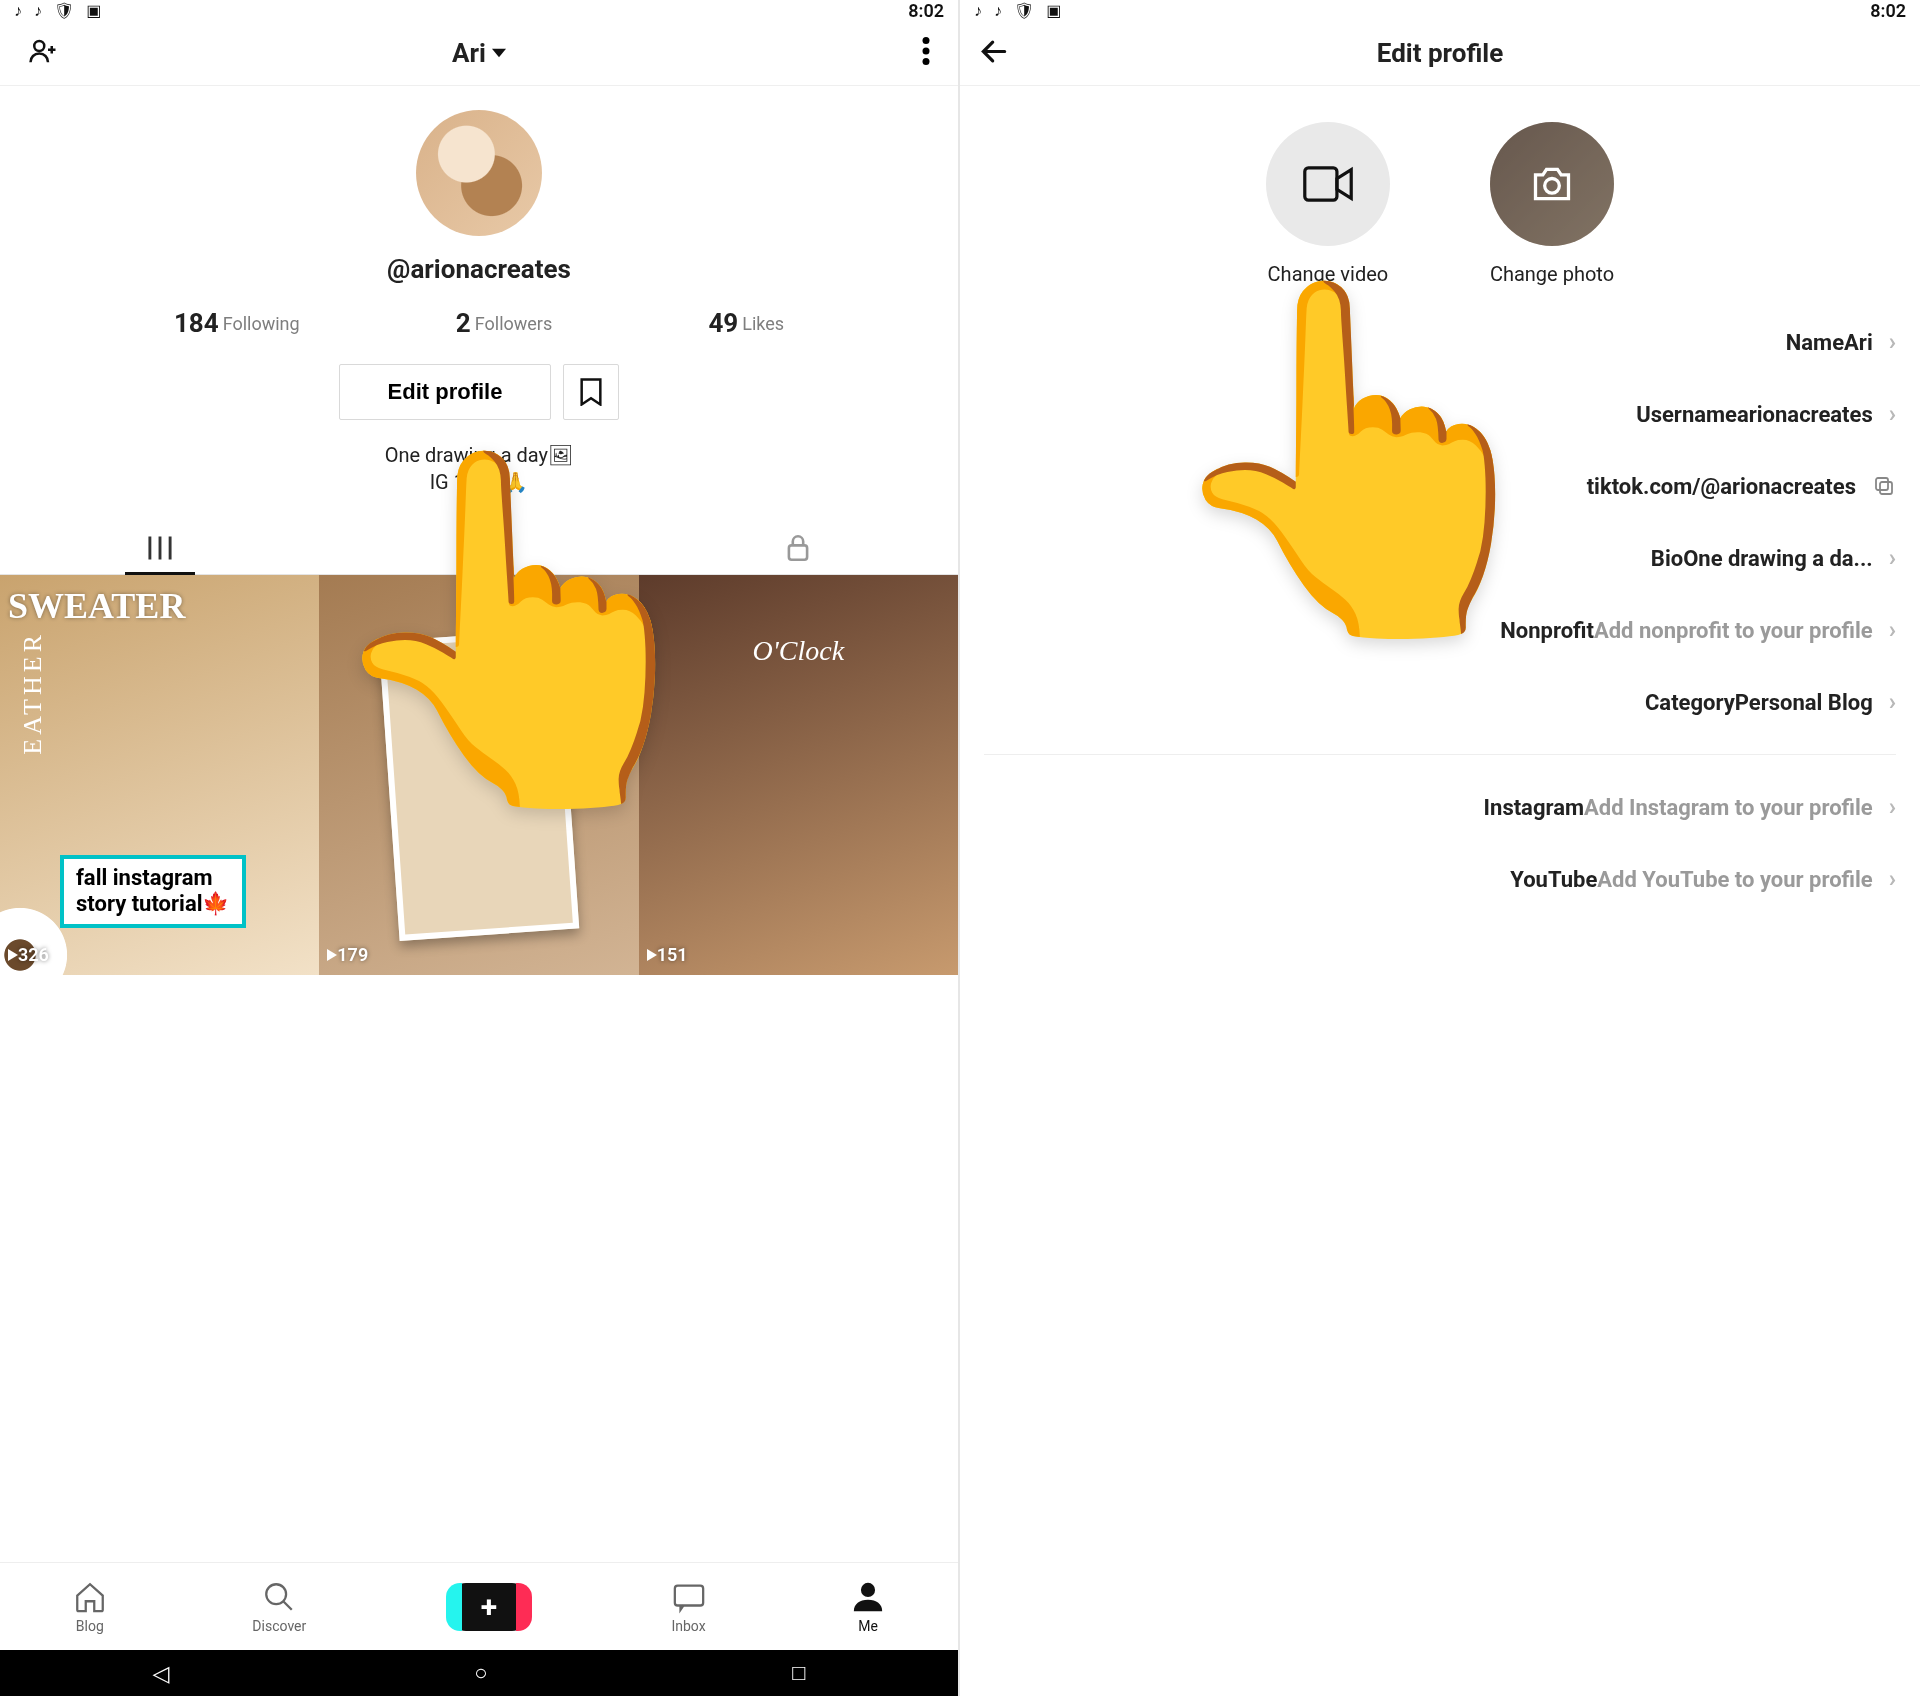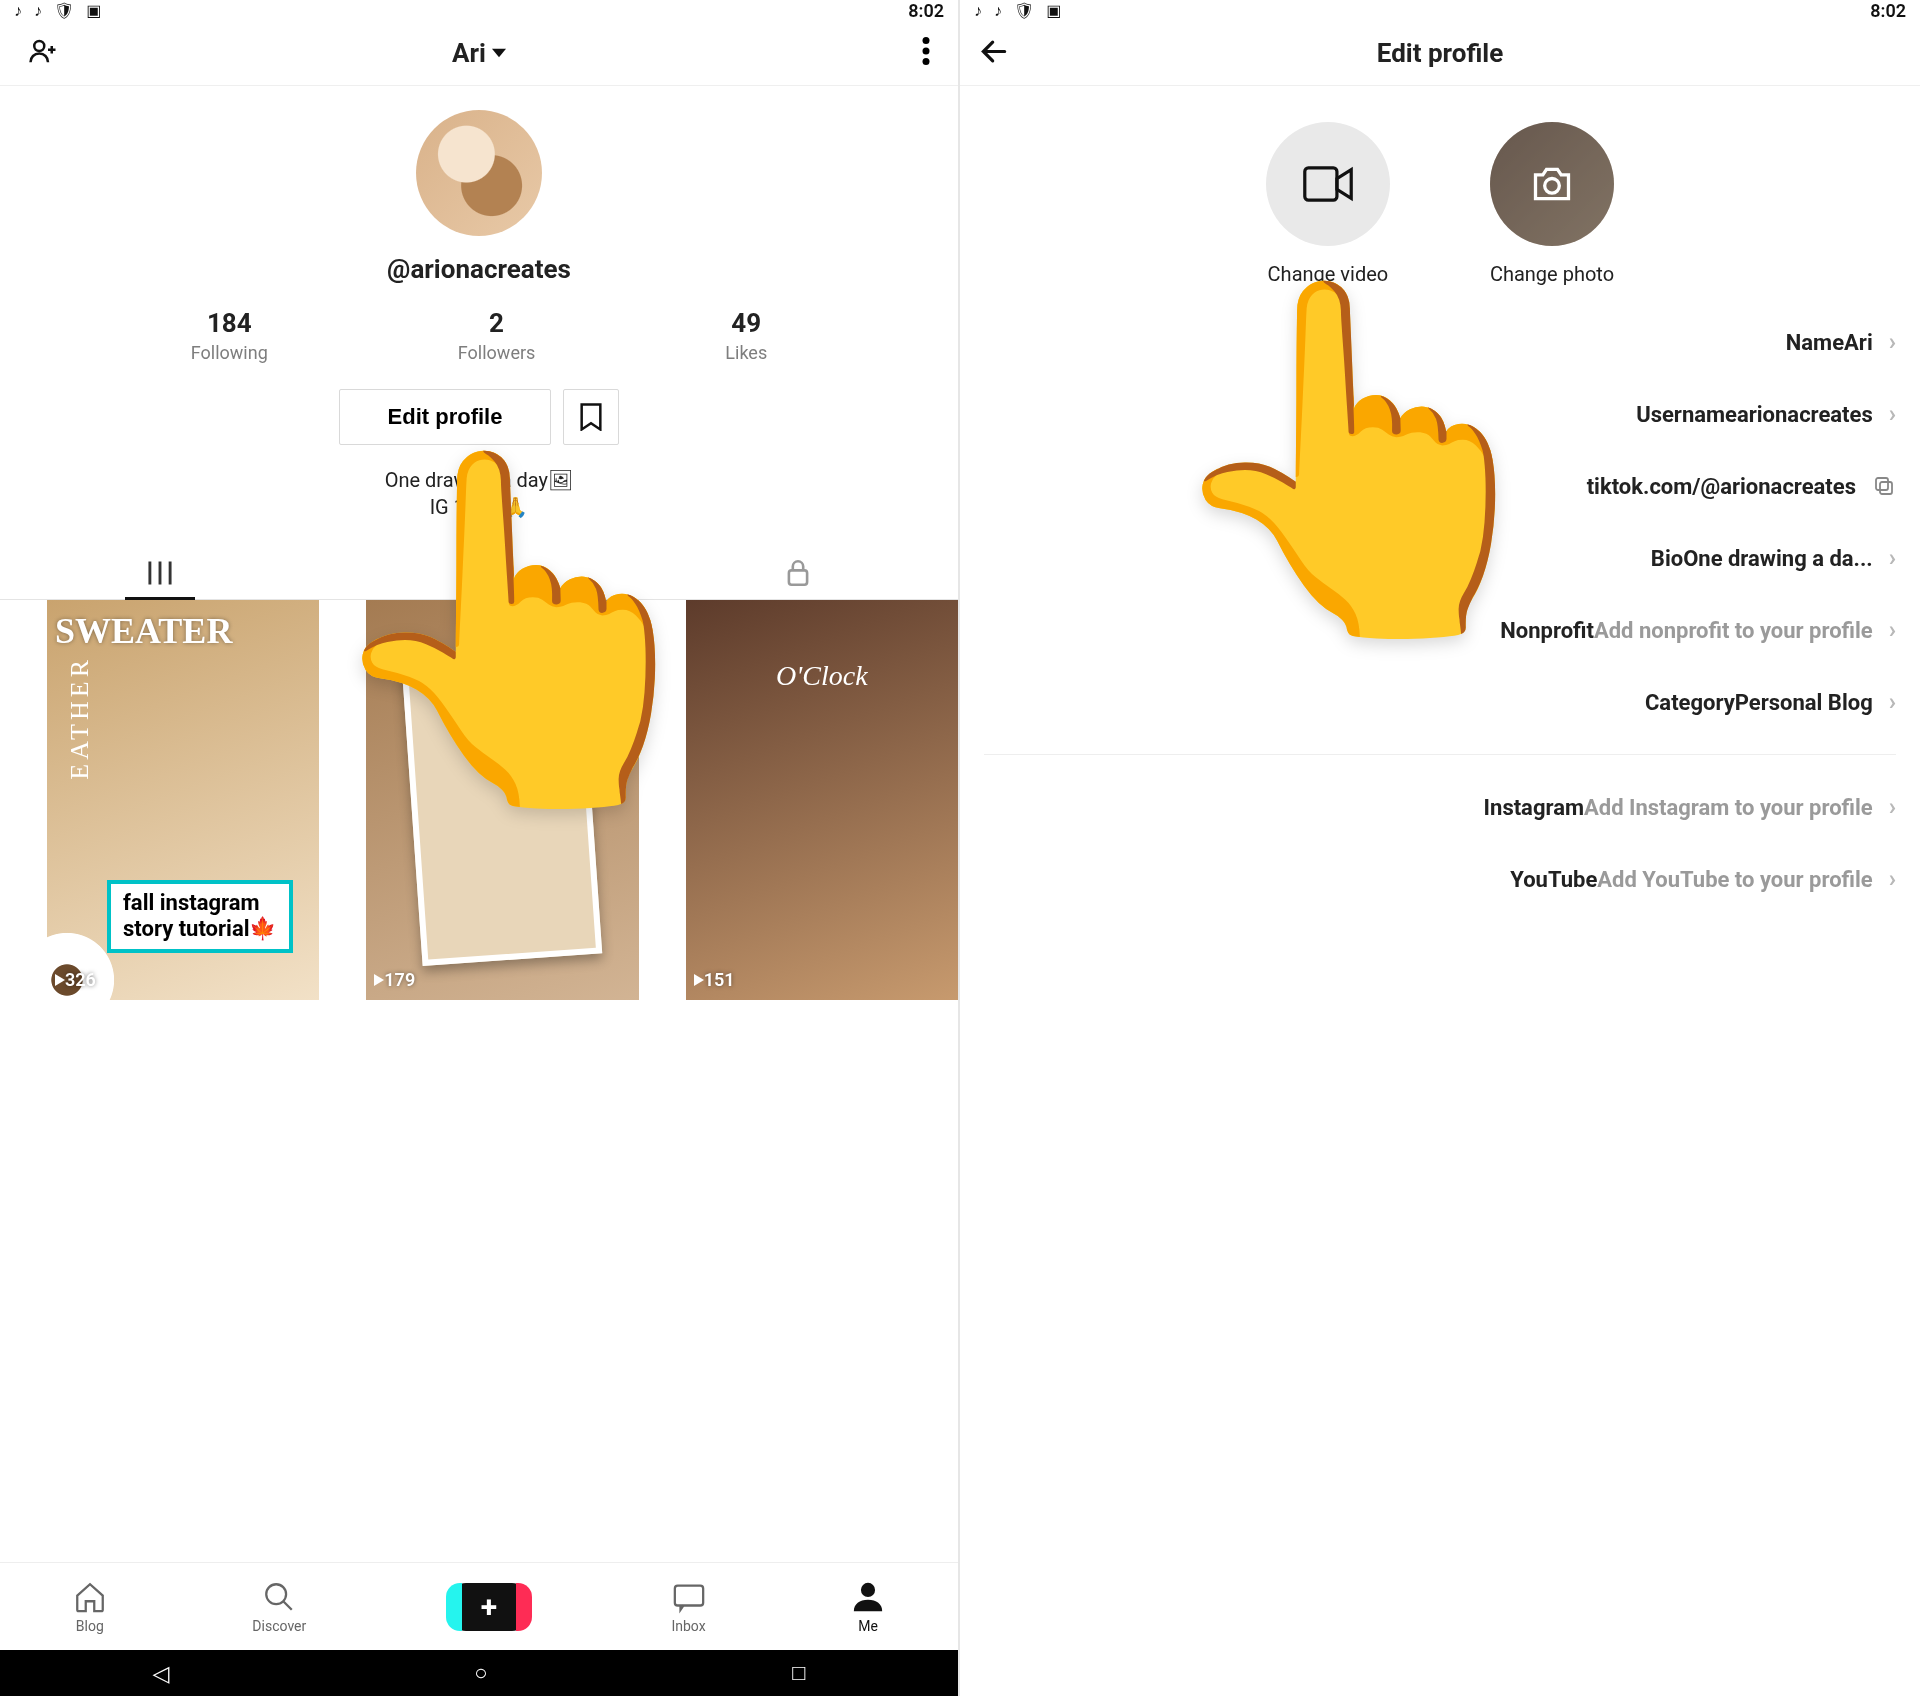--- a/index.html
+++ b/index.html
@@ -20,37 +20,37 @@
 .header-left,.header-right{width:60px;display:flex;align-items:center;}
 .header-right{justify-content:flex-end;}
 .icon-btn{background:none;border:none;padding:8px;cursor:pointer;}
 
 
 .profile-center{display:flex;flex-direction:column;align-items:center;padding-top:24px;}
 .avatar{width:126px;height:126px;border-radius:50%;background:linear-gradient(135deg,#d9b28a,#e8c9a7);position:relative;overflow:hidden;}
 .avatar::after{content:"";position:absolute;inset:0;background:radial-gradient(circle at 40% 35%,#f6e4cf 0 25%,transparent 26%),radial-gradient(circle at 60% 60%,#b38252 0 28%,transparent 29%);}
 .username{margin-top:18px;font-size:26px;font-weight:700;}
 .stats{display:flex;justify-content:space-around;width:80%;margin-top:24px;}
-.stat{display:flex;flex-direction:column;align-items:center;gap:4px;}
+.stat{display:flex;flex-direction:row;align-items:center;gap:4px;}
 .stat .num{font-size:26px;font-weight:700;}
 .stat .lab{font-size:18px;color:#7e7e7e;}
 .btnrow{display:flex;gap:12px;margin-top:26px;}
 .edit-btn{border:1px solid #d9d9d9;background:#fff;padding:14px 48px;font-size:22px;font-weight:600;cursor:pointer;border-radius:2px;}
 .bookmark-btn{border:1px solid #d9d9d9;background:#fff;width:56px;height:56px;display:flex;align-items:center;justify-content:center;cursor:pointer;border-radius:2px;}
 .bio{margin-top:22px;font-size:20px;text-align:center;line-height:1.35;}
 
 
 .tabs{display:flex;margin-top:26px;border-bottom:1px solid #e4e4e4;}
 .tab{flex:1;display:flex;align-items:center;justify-content:center;height:52px;position:relative;cursor:pointer;}
 .tab.active::after{content:"";position:absolute;bottom:-1px;left:50%;transform:translateX(-50%);width:70px;height:3px;background:#111;}
 .tab svg{opacity:.85;}
 
 
 .grid{display:flex;}
-.cell{flex:1;height:400px;position:relative;color:#fff;overflow:hidden;margin-left:47px;}
+.cell{flex:1;height:400px;position:relative;color:#fff;overflow:hidden;}
 .cell:nth-child(1){background:linear-gradient(160deg,#c9a36e,#f2e1c7);}
 .cell:nth-child(2){background:linear-gradient(160deg,#a47b52,#d2b494);}
 .cell:nth-child(3){background:linear-gradient(160deg,#5d3b2b,#c79a6e);}
 .cell .plays{position:absolute;left:8px;bottom:10px;font-size:18px;font-weight:600;display:flex;align-items:center;text-shadow:0 0 4px rgba(0,0,0,.5);}
 .cell .ovl-title{position:absolute;top:10px;left:8px;font-family:Georgia,serif;font-size:36px;font-weight:700;color:#fff;text-shadow:0 0 4px rgba(0,0,0,.4);}
 .cell .vt{writing-mode:vertical-rl;transform:rotate(180deg);position:absolute;top:56px;left:18px;font-family:Georgia,serif;font-size:26px;color:#fff;letter-spacing:4px;}
 .cell .cta{position:absolute;left:60px;top:280px;background:#fff;color:#000;border:4px solid #00c2c7;font-weight:700;font-size:22px;padding:6px 12px;line-height:1.2;}
 .cell .tc{position:absolute;top:60px;left:50%;transform:translateX(-50%);text-align:center;font-family:Georgia,serif;}
 .cell .tc .l1{font-size:42px;font-style:italic;}
 .cell .tc .l2{font-size:28px;font-style:italic;}

